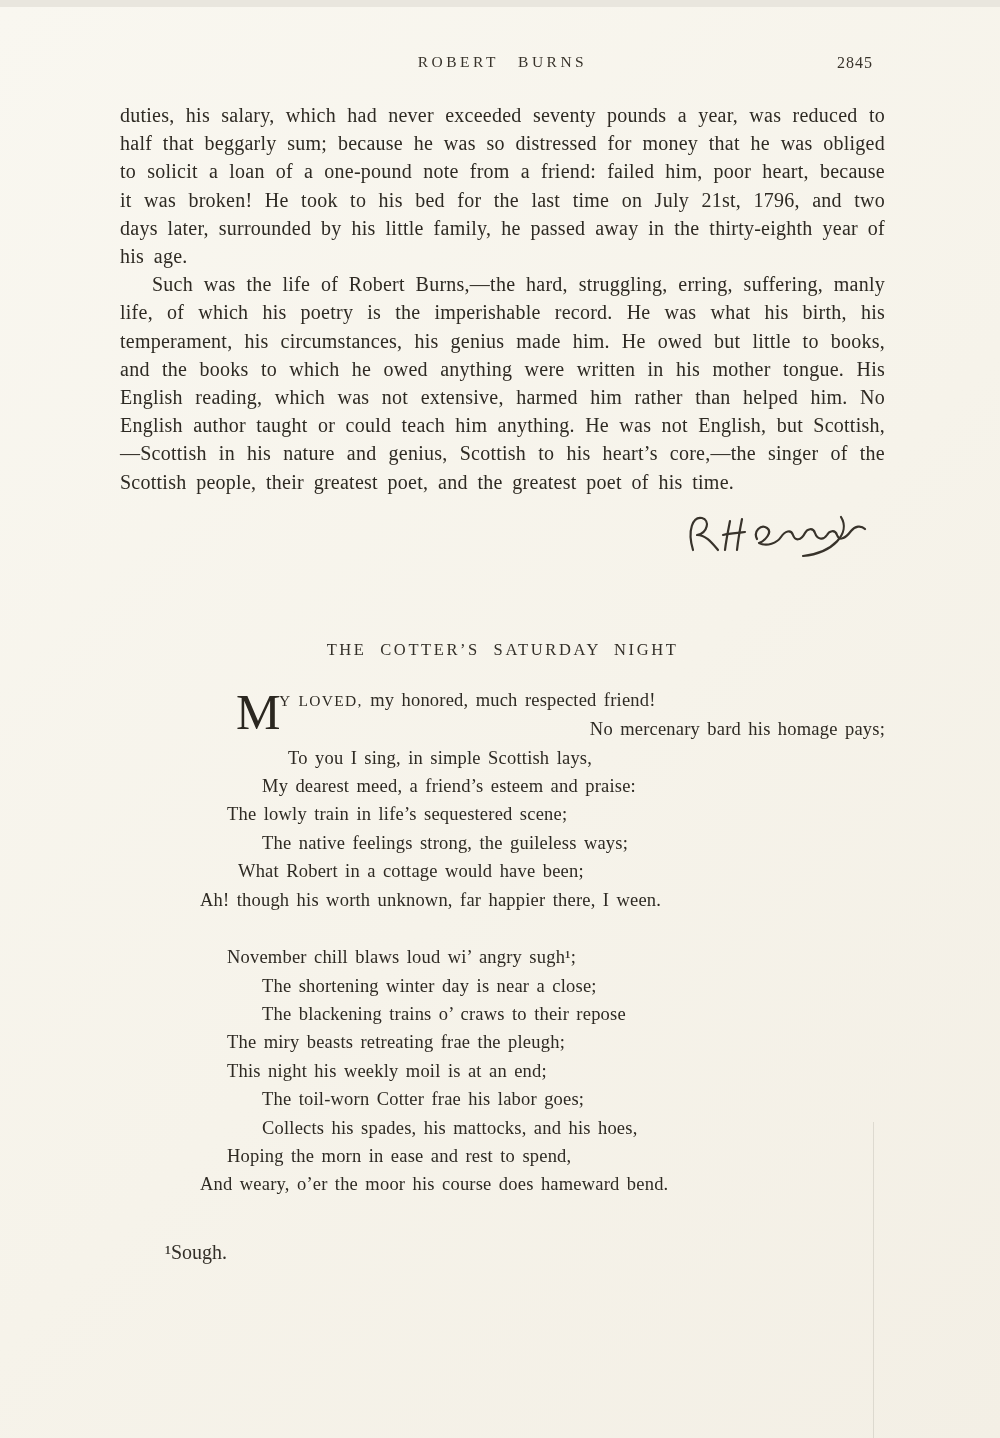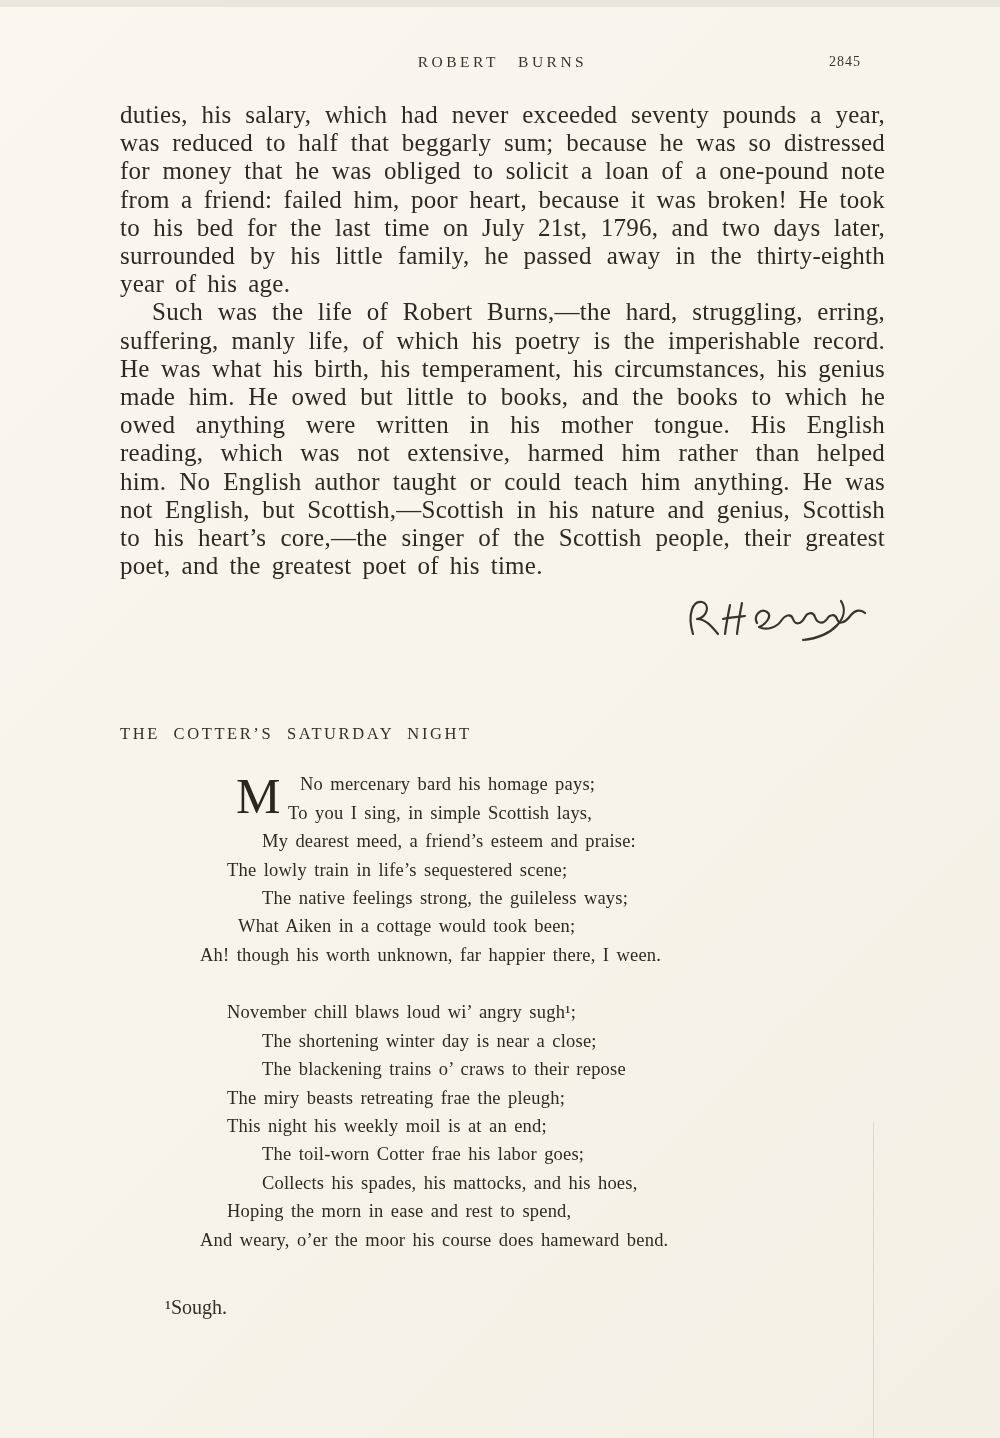--- a/index.html
+++ b/index.html
@@ -32,50 +32,50 @@
   }
   .running-title {
     text-align: center;
     font-size: 15.5px;
     letter-spacing: 3.5px;
     word-spacing: 12px;
     color: #38332b;
   }
   .page-number {
     position: absolute;
-    right: 24px;
+    right: 12px;
     top: 1px;
-    font-size: 14px;
+    font-size: 16px;
     letter-spacing: 1px;
     color: #38332b;
   }
   .prose {
     margin-top: 18px;
-    font-size: 25px;
+    font-size: 20px;
     line-height: 28.2px;
     text-align: justify;
     letter-spacing: 0.25px;
     word-spacing: 4.5px;
   }
   .prose p {
     margin: 0;
   }
   .para-indent {
     text-indent: 32px;
   }
   .signature-wrap {
     margin-top: 12px;
     height: 66px;
     display: flex;
     justify-content: flex-end;
     padding-right: 16px;
   }
   .poem-title {
     margin: 66px 0 0 0;
-    text-align: left;
+    text-align: center;
     font-weight: normal;
     font-size: 16.5px;
     letter-spacing: 2.6px;
     word-spacing: 7px;
     color: #332f28;
   }
   .poem {
     margin-top: 26px;
     margin-left: 80px;
     font-size: 18.5px;
@@ -104,21 +104,21 @@
     font-size: 15.5px;
     letter-spacing: 1.3px;
   }
   
   .i0  { padding-left: 0; }
   .i1  { padding-left: 27px; }
   .i1b { padding-left: 38px; }
   .i2  { padding-left: 62px; }
   .i3  { padding-left: 88px; }
   .dc1 { padding-left: 79px; }
-  .dc2 { padding-left: 100px; }
+  .dc2 { padding-left: 100px; text-align: right; }
   .footnote {
     margin-top: 42px;
     padding-left: 45px;
     font-size: 20px;
     color: #332f28;
   }
   .scan-line {
     position: absolute;
     right: 126px;
     top: 1115px;
@@ -160,26 +160,27 @@
         <path d="M162 9 C 172 25 154 45 124 48"></path>
       </svg>
     </div>
 
     <h2 class="poem-title">THE COTTER’S SATURDAY NIGHT</h2>
 
     <div class="poem">
 
       <div class="stanza stanza-1">
         <span class="drop-cap">M</span>
+        <div class="line dc1"><span class="sc">Y LOVED,</span> <span>my honored, much respected friend!</span></div>
         <div class="line dc2">No mercenary bard his homage pays;</div>
         <div class="line i3">To you I sing, in simple Scottish lays,</div>
         <div class="line i2">My dearest meed, a friend’s esteem and praise:</div>
         <div class="line i1">The lowly train in life’s sequestered scene;</div>
         <div class="line i2">The native feelings strong, the guileless ways;</div>
-        <div class="line i1b">What Aiken in a cottage would took been;</div>
+        <div class="line i1b">What Robert in a cottage would have been;</div>
         <div class="line i0">Ah! though his worth unknown, far happier there, I ween.</div>
       </div>
 
       <div class="stanza stanza-2">
         <div class="line i1">November chill blaws loud wi’ angry sugh¹;</div>
         <div class="line i2">The shortening winter day is near a close;</div>
         <div class="line i2">The blackening trains o’ craws to their repose</div>
         <div class="line i1">The miry beasts retreating frae the pleugh;</div>
         <div class="line i1">This night his weekly moil is at an end;</div>
         <div class="line i2">The toil-worn Cotter frae his labor goes;</div>

